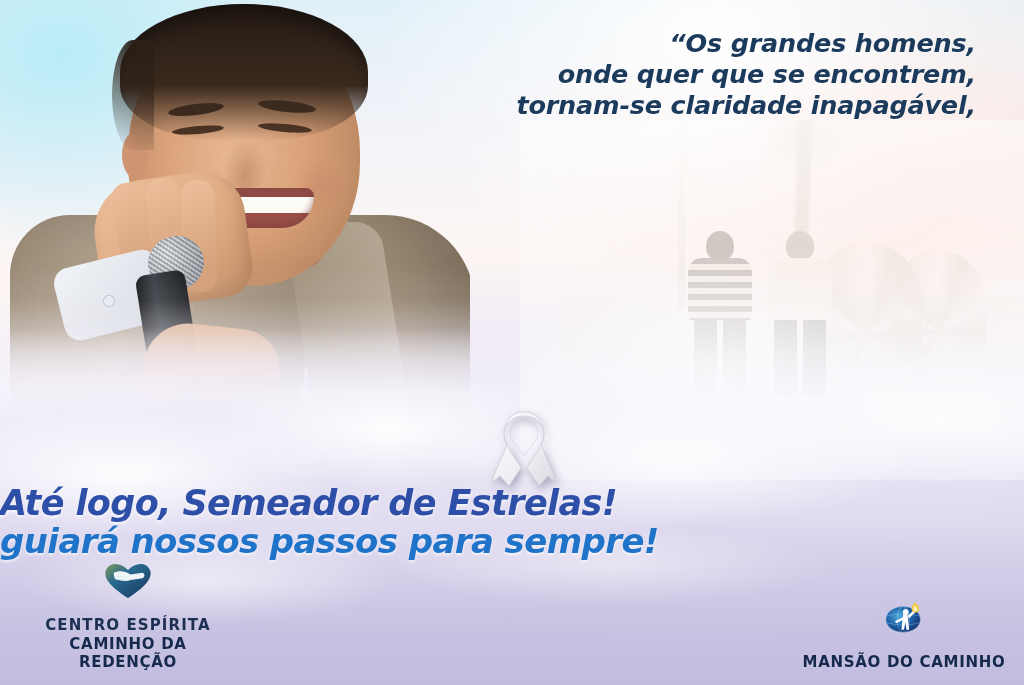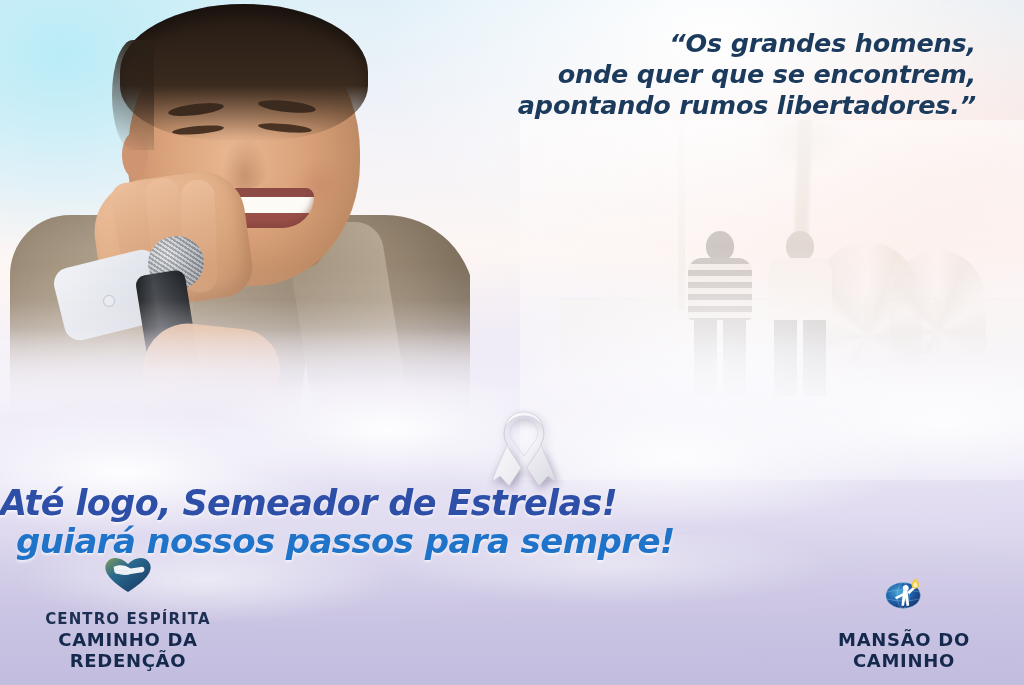--- a/index.html
+++ b/index.html
@@ -318,37 +318,37 @@
     font-family: "DejaVu Sans", sans-serif;
     font-style: italic;
     font-weight: bold;
     line-height: 35px;
     letter-spacing: -0.6px;
     white-space: nowrap;
     text-shadow: 0 2px 3px rgba(255,255,255,.65);
   }
   .hl1 { font-size: 35px; color: #2e4fa8; }
   .hl2 { font-size: 33px; color: #2558b8; margin-top: 3px; }
-  .hl3 { font-size: 34px; color: #1f73c8; margin-top: 3px; padding-left: 16px; }
+  .hl3 { font-size: 34px; color: #1f73c8; margin-top: 3px; }
 
   
   .logo {
     position: absolute; bottom: 14px; text-align: center;
   }
   .logo-left  { left: 18px;  width: 220px; }
   .logo-right { right: 10px; width: 220px; }
   .logo-mark { height: 44px; display: flex; align-items: flex-end; justify-content: center; }
   .logo-text1 {
     font-family: "DejaVu Sans", sans-serif;
     font-weight: bold; font-size: 15px; letter-spacing: 1.1px;
     color: #1d2f52; margin-top: 16px;
   }
   .logo-text2 {
     font-family: "DejaVu Sans", sans-serif;
-    font-weight: bold; font-size: 18px; letter-spacing: 0.7px;
+    font-weight: bold; font-size: 15px; letter-spacing: 0.7px;
     color: #15294d; margin-top: 1px;
   }
 </style>
 </head>
 <body>
 
 <div id="poster">
 
   <div class="bg-base"></div>
 
@@ -405,21 +405,21 @@
     <div class="pt pt-hand2"></div>
     <div class="pt pt-mist"></div>
   </div>
 
   <div class="clouds"></div>
   <div class="clouds-lower"></div>
 
   <div class="quote">
     <div class="quote-line">“Os grandes homens,</div>
     <div class="quote-line">onde quer que se encontrem,</div>
-    <div class="quote-line">apontando rumos libertadores.”</div>
+    <div class="quote-line">tornam-se claridade inapagável,</div>
   </div>
 
   <div class="ribbon">
     <svg viewBox="0 0 74 78" width="74" height="78" aria-hidden="true">
       <defs>
         <linearGradient id="rbg" x1="0" y1="0" x2="1" y2="1">
           <stop offset="0%" stop-color="#ffffff"></stop>
           <stop offset="55%" stop-color="#efeff3"></stop>
           <stop offset="100%" stop-color="#d9d9e2"></stop>
         </linearGradient>

